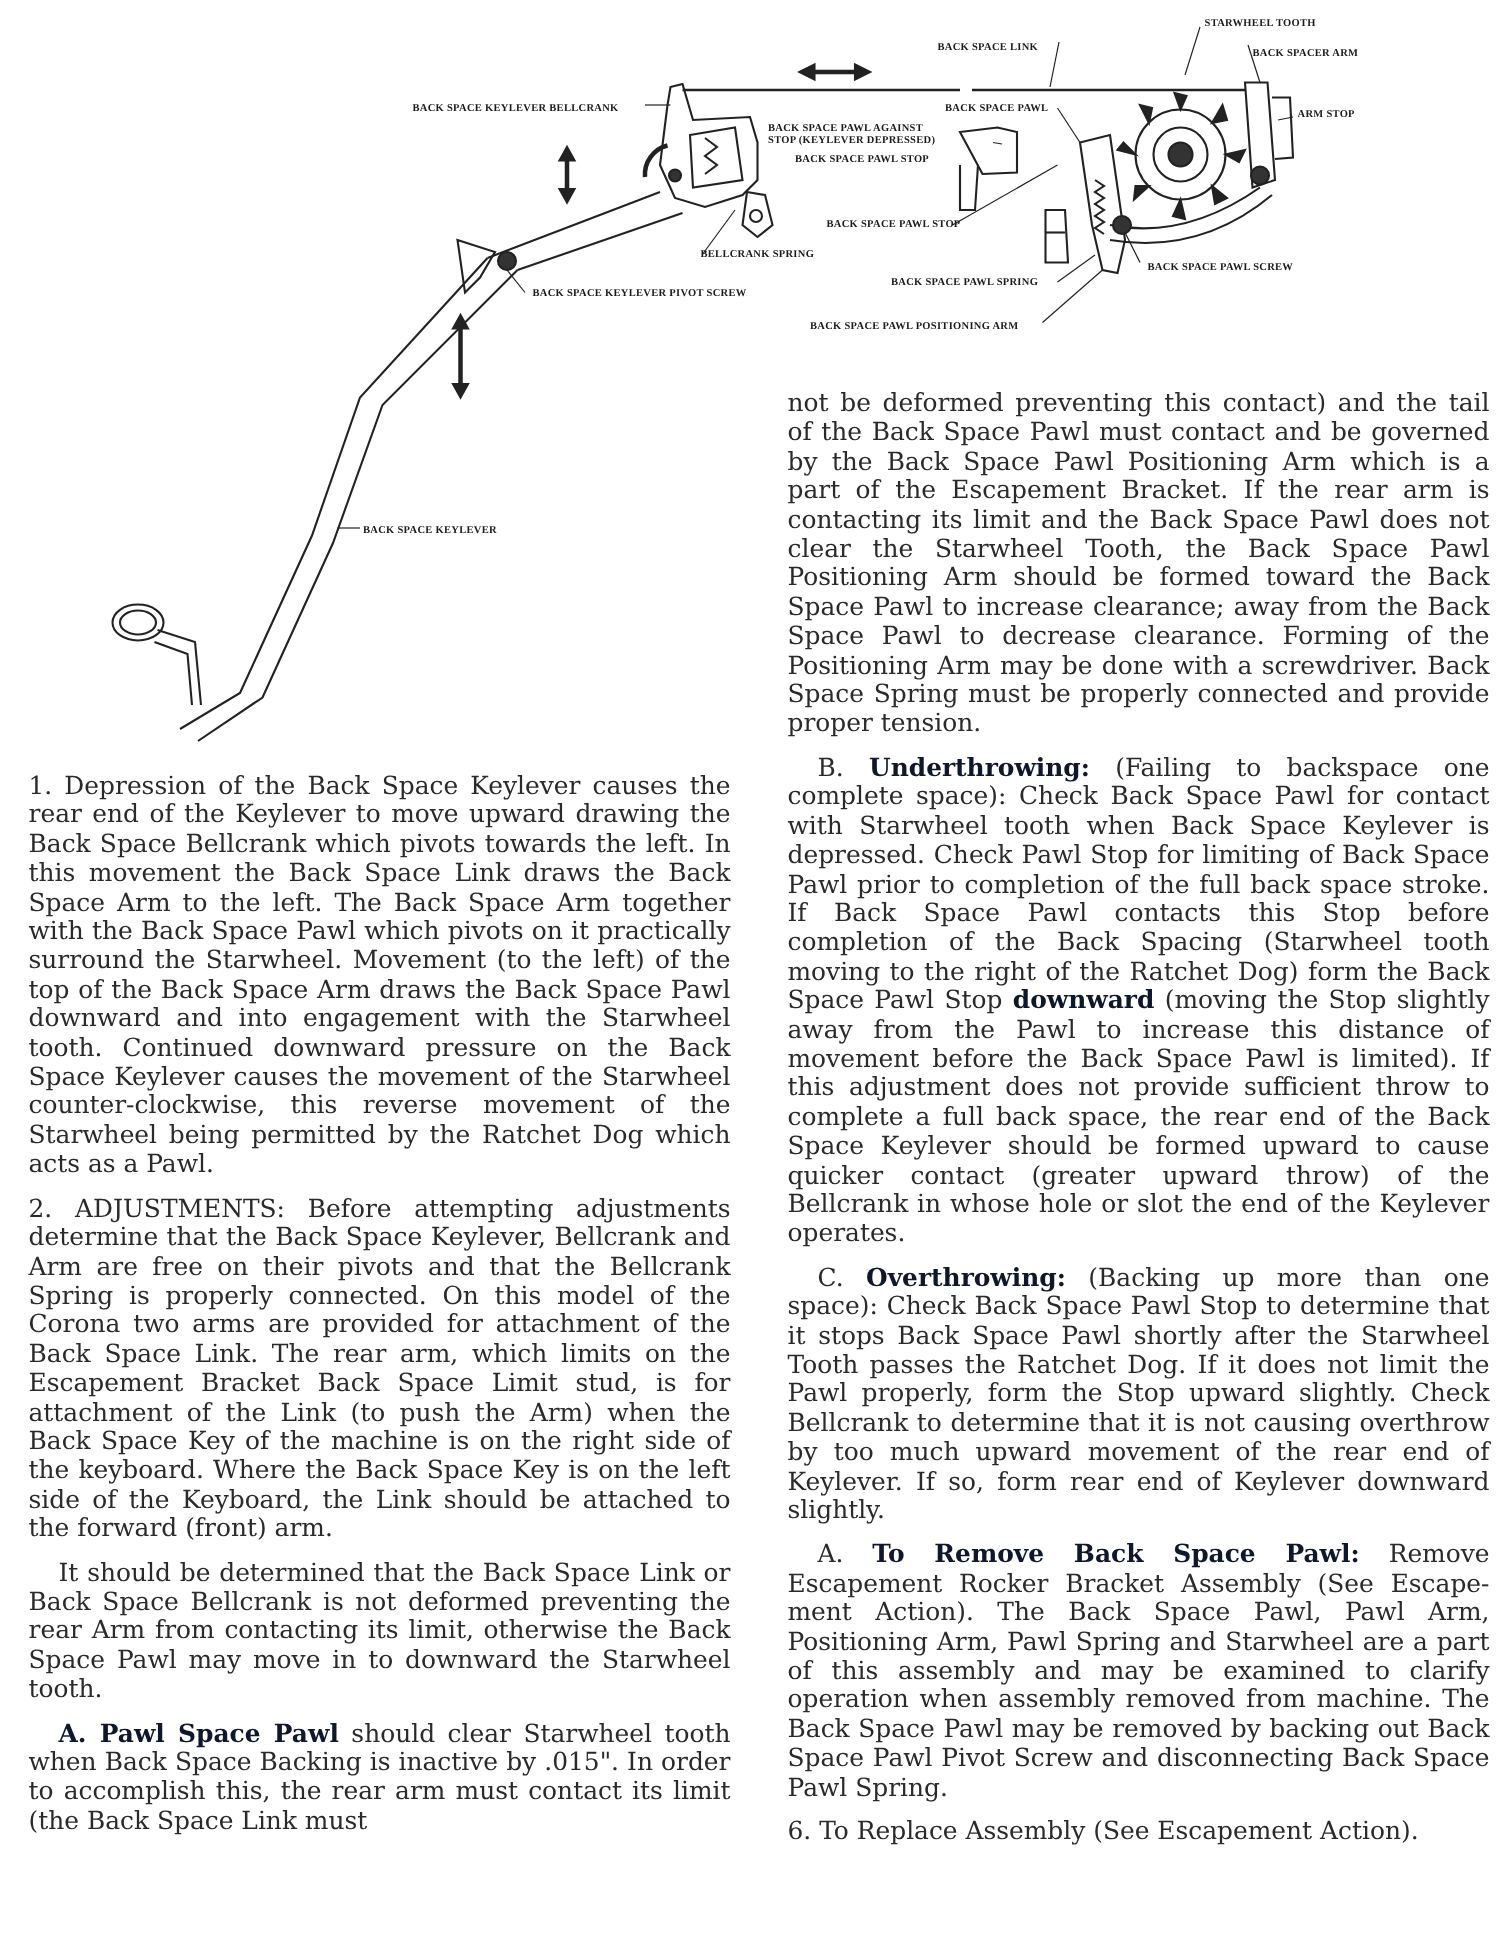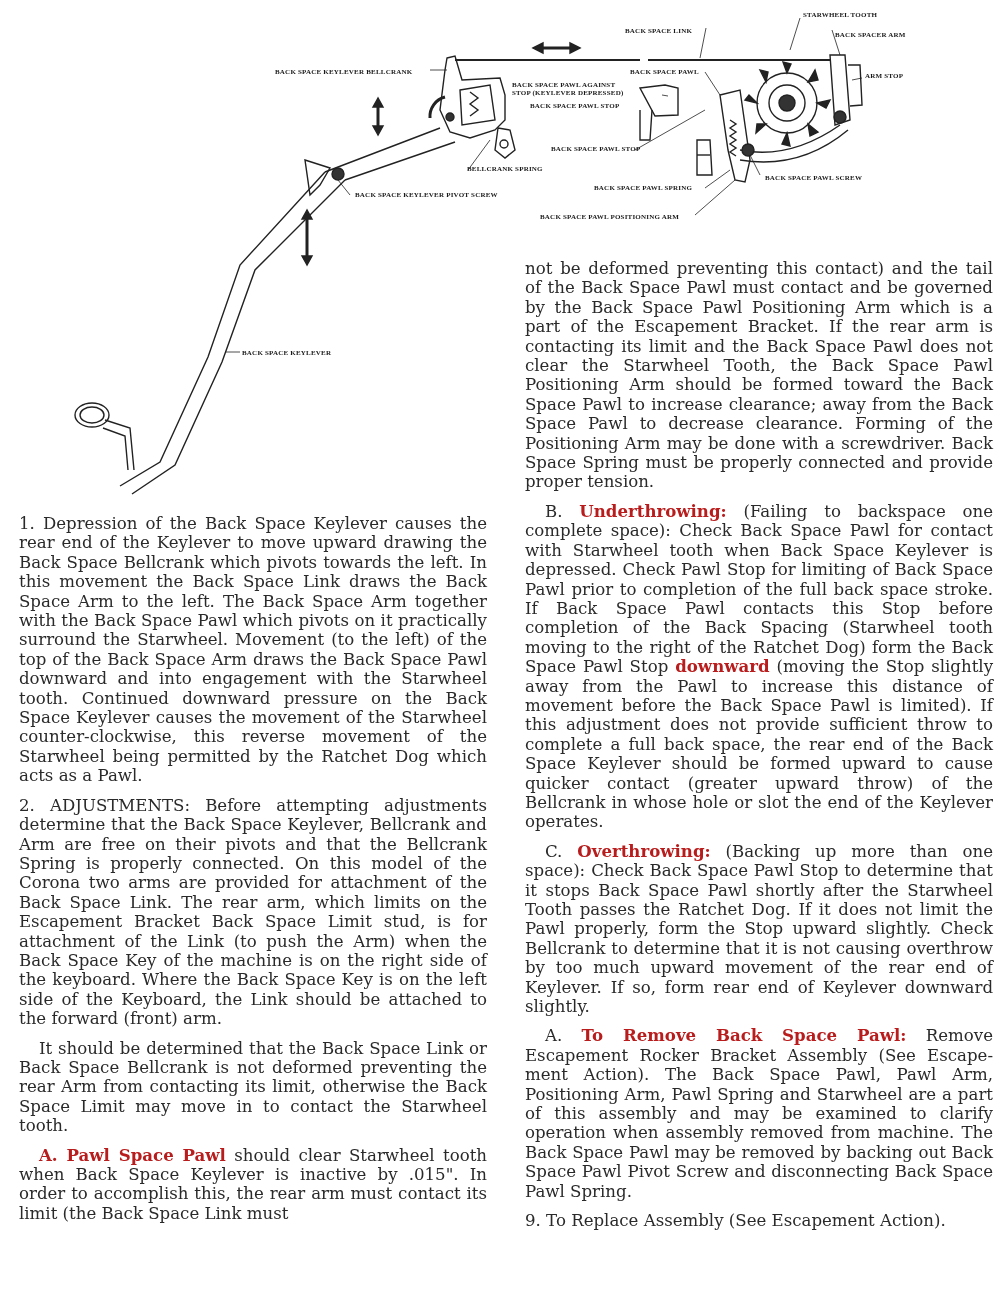--- a/index.html
+++ b/index.html
@@ -7,21 +7,21 @@
          font-family: "DejaVu Serif", "Liberation Serif", serif; color: #2a2a2a; }
   #diagram { position: absolute; left: 0; top: 0; width: 1000px; height: 520px; }
   .lbl { font-family: "Liberation Serif", serif; font-weight: bold; font-size: 7px;
          fill: #1a1a1a; letter-spacing: 0.2px; }
   .col { position: absolute; width: 468px; font-size: 16.6px; line-height: 19.4px;
          text-align: justify; }
   .col p { margin: 0 0 10px 0; hyphens: manual; }
   .col p.ind { text-indent: 20px; }
   #col-left { left: 19px; top: 514px; }
   #col-right { left: 525px; top: 259px; }
-  b { font-weight: bold; color: #b91c1c; }
+  b { font-weight: bold; color: #0f172a; }
 </style>
 </head>
 <body>
 
 <svg id="diagram" viewBox="0 0 1000 520" xmlns="http://www.w3.org/2000/svg">
   <g fill="none" stroke="#222" stroke-width="1.4">
 
     <path d="M325 172 L240 265 L208 357 L160 462 L120 486"></path>
     <path d="M345 180 L255 270 L222 362 L175 465 L132 494"></path>
     <path d="M325 172 L440 128 M345 180 L455 142"></path>
@@ -108,23 +108,23 @@
     <text class="lbl" x="594" y="190">BACK SPACE PAWL SPRING</text>
     <text class="lbl" x="765" y="180">BACK SPACE PAWL SCREW</text>
     <text class="lbl" x="540" y="219">BACK SPACE PAWL POSITIONING ARM</text>
     <text class="lbl" x="242" y="355">BACK SPACE KEYLEVER</text>
   </g>
 </svg>
 
 <div id="col-left" class="col">
   <p>1. Depression of the Back Space Keylever causes the rear end of the Keylever to move upward draw­ing the Back Space Bellcrank which pivots towards the left. In this movement the Back Space Link draws the Back Space Arm to the left. The Back Space Arm together with the Back Space Pawl which pivots on it practically surround the Star­wheel. Movement (to the left) of the top of the Back Space Arm draws the Back Space Pawl down­ward and into engagement with the Starwheel tooth. Continued downward pressure on the Back Space Keylever causes the movement of the Star­wheel counter-clockwise, this reverse movement of the Starwheel being permitted by the Ratchet Dog which acts as a Pawl.</p>
   <p>2. ADJUSTMENTS: Before attempting adjust­ments determine that the Back Space Keylever, Bellcrank and Arm are free on their pivots and that the Bellcrank Spring is properly connected. On this model of the Corona two arms are provided for attachment of the Back Space Link. The rear arm, which limits on the Escapement Bracket Back Space Limit stud, is for attachment of the Link (to push the Arm) when the Back Space Key of the machine is on the right side of the keyboard. Where the Back Space Key is on the left side of the Keyboard, the Link should be attached to the forward (front) arm.</p>
-  <p class="ind">It should be determined that the Back Space Link or Back Space Bellcrank is not deformed preventing the rear Arm from contacting its limit, otherwise the Back Space Limit may move in to contact the Starwheel tooth.</p>
-  <p class="ind"><b>A. Pawl Space Pawl</b><span> should clear Starwheel tooth when Back Space Keylever is inactive by .015". In order to accomplish this, the rear arm must contact its limit (the Back Space Link must</span></p>
+  <p class="ind">It should be determined that the Back Space Link or Back Space Bellcrank is not deformed preventing the rear Arm from contacting its limit, otherwise the Back Space Pawl may move in to downward the Starwheel tooth.</p>
+  <p class="ind"><b>A. Pawl Space Pawl</b><span> should clear Starwheel tooth when Back Space Backing is inactive by .015". In order to accomplish this, the rear arm must contact its limit (the Back Space Link must</span></p>
 </div>
 
 <div id="col-right" class="col">
   <p>not be deformed preventing this contact) and the tail of the Back Space Pawl must contact and be governed by the Back Space Pawl Positioning Arm which is a part of the Escapement Bracket. If the rear arm is contacting its limit and the Back Space Pawl does not clear the Starwheel Tooth, the Back Space Pawl Positioning Arm should be formed to­ward the Back Space Pawl to increase clearance; away from the Back Space Pawl to decrease clear­ance.  Forming of the Positioning Arm may be done with a screwdriver.  Back Space Spring must be properly connected and provide proper tension.</p>
   <p class="ind"><span>B. </span><b>Underthrowing:</b><span> (Failing to backspace one complete space): Check Back Space Pawl for con­tact with Starwheel tooth when Back Space Key­lever is depressed. Check Pawl Stop for limiting of Back Space Pawl prior to completion of the full back space stroke. If Back Space Pawl contacts this Stop before completion of the Back Spacing (Star­wheel tooth moving to the right of the Ratchet Dog) form the Back Space Pawl Stop </span><b>downward</b><span> (mov­ing the Stop slightly away from the Pawl to increase this distance of movement before the Back Space Pawl is limited). If this adjustment does not provide sufficient throw to complete a full back space, the rear end of the Back Space Keylever should be formed upward to cause quicker contact (greater upward throw) of the Bellcrank in whose hole or slot the end of the Keylever operates.</span></p>
   <p class="ind"><span>C. </span><b>Overthrowing:</b><span> (Backing up more than one space): Check Back Space Pawl Stop to determine that it stops Back Space Pawl shortly after the Starwheel Tooth passes the Ratchet Dog. If it does not limit the Pawl properly, form the Stop upward slightly. Check Bellcrank to determine that it is not causing overthrow by too much upward movement of the rear end of Keylever. If so, form rear end of Keylever downward slightly.</span></p>
   <p class="ind"><span>A. </span><b>To Remove Back Space Pawl:</b><span> Remove Escapement Rocker Bracket Assembly (See Escape­ment Action). The Back Space Pawl, Pawl Arm, Positioning Arm, Pawl Spring and Starwheel are a part of this assembly and may be examined to clarify operation when assembly removed from ma­chine. The Back Space Pawl may be removed by backing out Back Space Pawl Pivot Screw and disconnecting Back Space Pawl Spring.</span></p>
-  <p>9.   To Replace Assembly (See Escapement Action).</p>
+  <p>6.   To Replace Assembly (See Escapement Action).</p>
 </div>
 
 </body></html>

